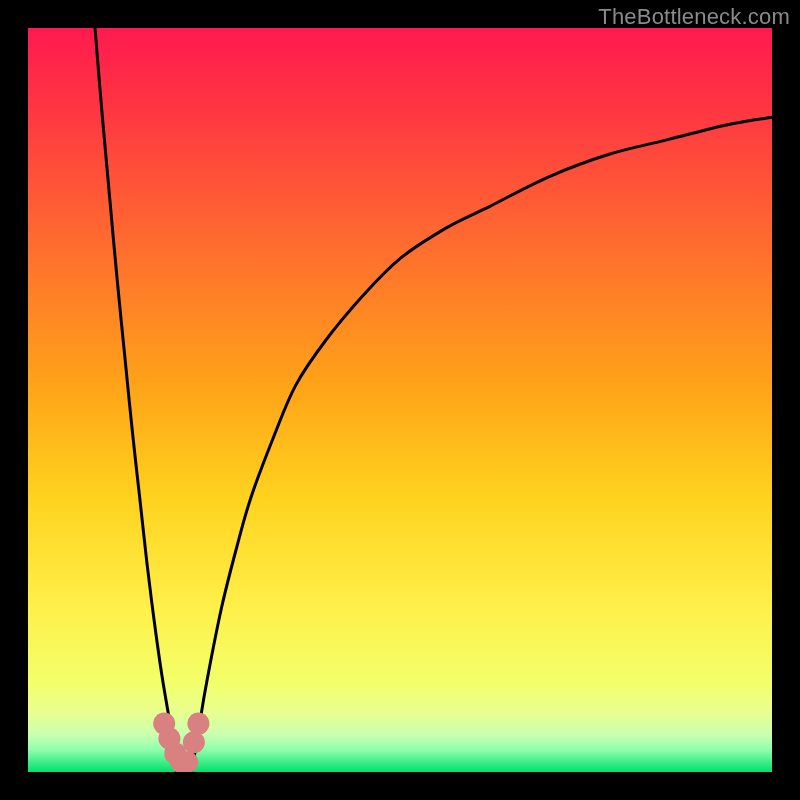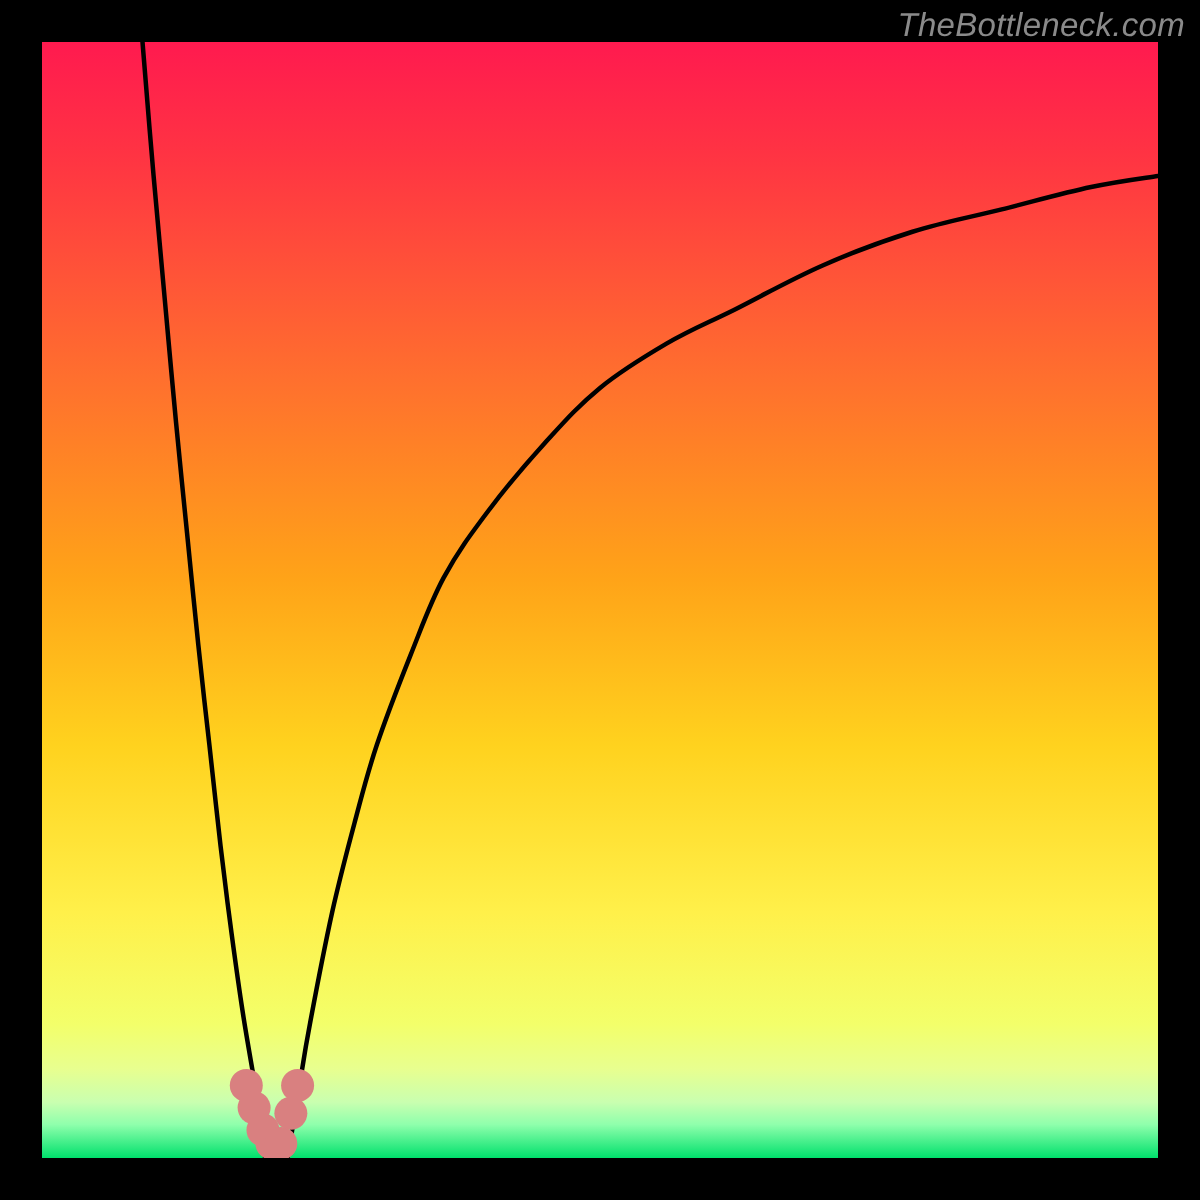--- a/index.html
+++ b/index.html
@@ -42,21 +42,20 @@
     overflow: visible;
   }
   .watermark {
     position: absolute;
     top: 4px;
     right: 10px;
     font-family: Arial, Helvetica, sans-serif;
     font-size: 22px;
     color: #8a8a8a;
     letter-spacing: 0.2px;
-    font-style: italic;
   }
 </style>
 </head>
 <body>
 
 <div class="frame">
 
   <div class="plot">
 
     <svg class="gradient" viewBox="0 0 744 744" preserveAspectRatio="none">

